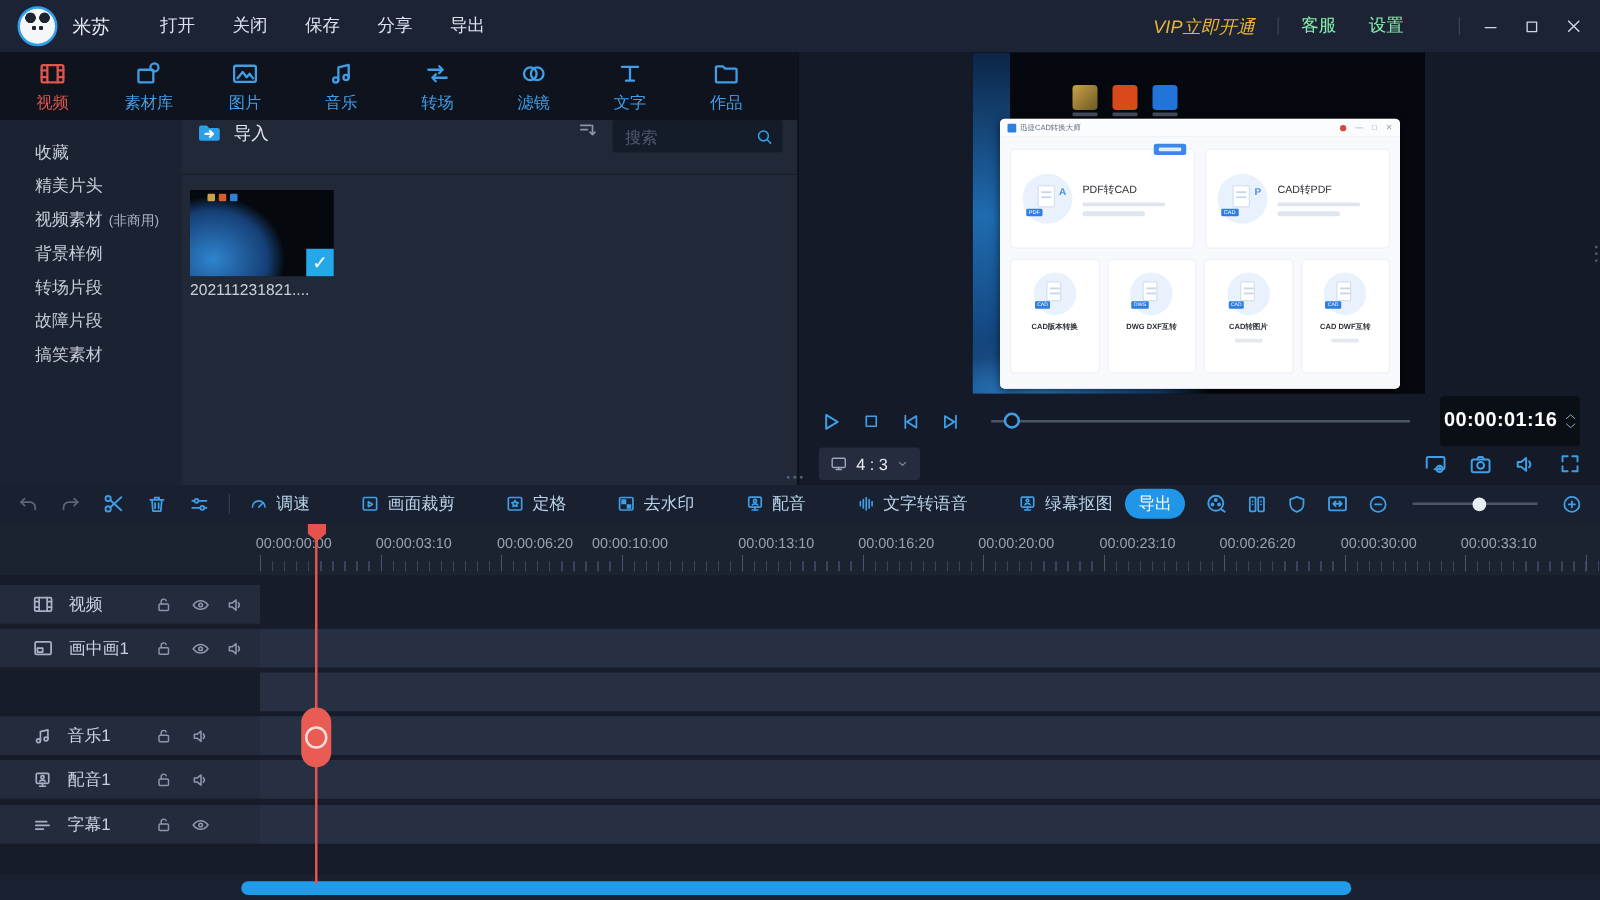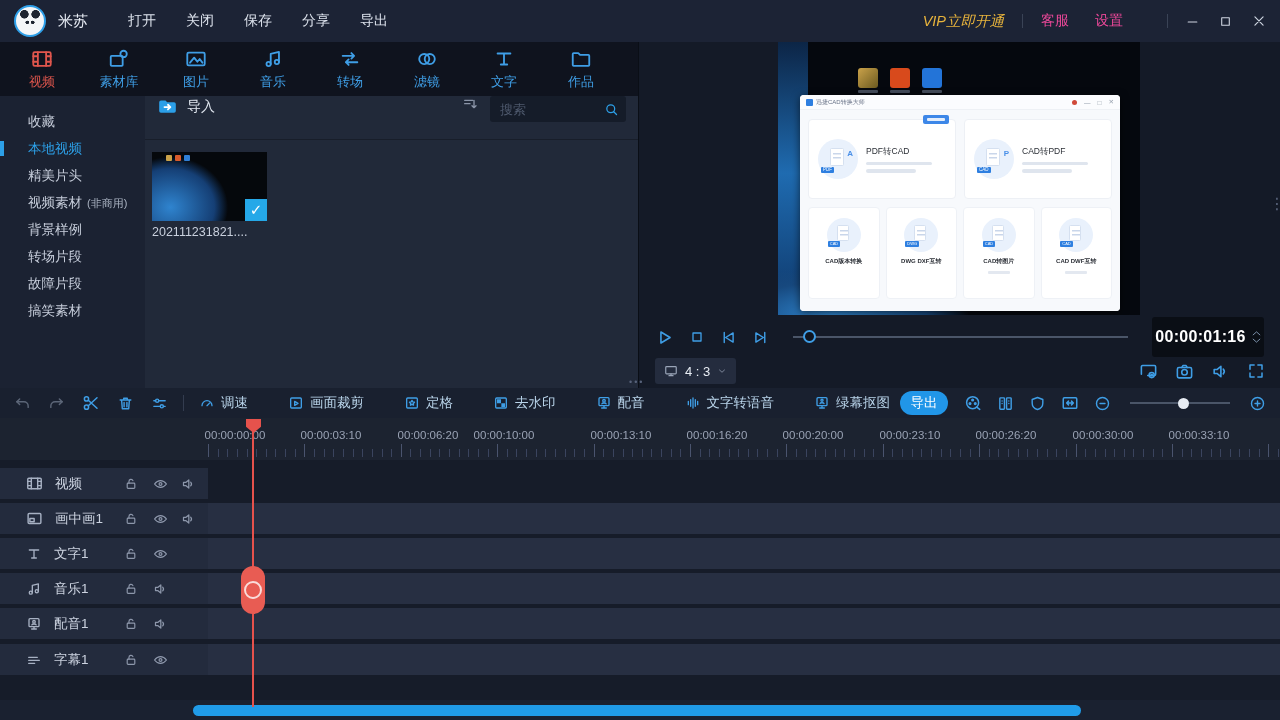--- a/index.html
+++ b/index.html
@@ -13,21 +13,21 @@
  radial-gradient(circle at 30% 26%,#1d2430 4px,transparent 4.5px),
  radial-gradient(circle at 70% 26%,#1d2430 4px,transparent 4.5px),
  radial-gradient(circle at 40% 55%,#1d2430 1.6px,transparent 2px),
  radial-gradient(circle at 60% 55%,#1d2430 1.6px,transparent 2px),#f4f6f8}
 .appname{font-size:15px;margin:0 0 0 12px;color:#e8edf5}
 .menus{display:flex;gap:30px;margin-left:40px;font-size:14px;color:#dde3ed}
 .menus span{cursor:default}
 .tspacer{flex:1}
 .vip{color:#e8b43c;font-weight:normal;font-style:italic;font-size:14.5px}
 .tdiv{width:1px;height:14px;background:#3a4356;margin:0 18px}
-.tlink{font-size:14px;color:#ec4899;margin-right:26px}
+.tlink{font-size:14px;color:#86efac;margin-right:26px}
 .winbtns{display:flex;gap:20px;align-items:center;color:#cfd6e2}
 
 .main-top{height:346px;display:flex;position:relative}
 .left-col{width:638px;display:flex;flex-direction:column}
 .tabstrip{height:54px;background:#0f131e;display:flex;align-items:center;padding-left:14px;gap:21px}
 .tab{width:56px;display:flex;flex-direction:column;align-items:center;gap:3px;color:#3f9ee6;font-size:13px;cursor:pointer}
 .tab.active{color:#e0564d}
 .left-body{flex:1;display:flex}
 .sidebar{width:145px;background:#1b2232;padding-top:12px}
 .side-item{list-style:none;height:27px;line-height:27px;padding-left:28px;font-size:13.5px;color:#c7cedb;position:relative;cursor:pointer}
@@ -263,21 +263,20 @@
                 <path d="M3 18.5V6.5a1 1 0 011-1h5l2 2h9a1 1 0 011 1v10a1 1 0 01-1 1H4a1 1 0 01-1-1z"></path>
               </svg>
             </span>
           <span>作品</span>
         </div>
       </div>
 
       <div class="left-body">
         <ul class="sidebar">
           <li class="side-item"><span>收藏</span></li>
-          <li class="side-item active"><span>本地视频</span></li>
           <li class="side-item"><span>精美片头</span></li>
           <li class="side-item"><span>视频素材</span><i class="note">(非商用)</i></li>
           <li class="side-item"><span>背景样例</span></li>
           <li class="side-item"><span>转场片段</span></li>
           <li class="side-item"><span>故障片段</span></li>
           <li class="side-item"><span>搞笑素材</span></li>
         </ul>
 
         <section class="media">
           <div class="media-head">
@@ -728,40 +727,20 @@
               <svg class="sv" width="15" height="15" viewBox="0 0 24 24">
                 <path d="M4 9.5v5h3.5l5 4v-13l-5 4H4z"></path>
                 <path d="M15.5 9a4.5 4.5 0 010 6"></path>
               </svg>
             </span>
         </div>
         <div class="tlane"></div>
       </div>
 
       <div class="trow r2">
-        <div class="thead">
-          <span class="thicon">
-              <svg class="sv" width="16" height="16" viewBox="0 0 24 24">
-                <path d="M5 6h14M12 6v12M8.5 18h7"></path>
-              </svg>
-            </span>
-          <span class="thname">文字1</span>
-          <span class="tic p1">
-              <svg class="sv" width="14" height="14" viewBox="0 0 24 24">
-                <rect x="5.5" y="10.5" width="13" height="9" rx="1.5"></rect>
-                <path d="M8.5 10.5V7.5a3.5 3.5 0 016.8-1.2"></path>
-              </svg>
-            </span>
-          <span class="tic p2">
-              <svg class="sv" width="15" height="15" viewBox="0 0 24 24">
-                <path d="M2.5 12S6.5 6.5 12 6.5 21.5 12 21.5 12 17.5 17.5 12 17.5 2.5 12 2.5 12z"></path>
-                <circle cx="12" cy="12" r="2.3"></circle>
-              </svg>
-            </span>
-        </div>
         <div class="tlane"></div>
       </div>
 
       <div class="trow r3">
         <div class="thead">
           <span class="thicon">
               <svg class="sv" width="16" height="16" viewBox="0 0 24 24">
                 <path d="M9.5 17.5V6.5l9-2.2v11"></path>
                 <circle cx="7.2" cy="17.5" r="2.3"></circle>
                 <circle cx="16.2" cy="15.3" r="2.3"></circle>

